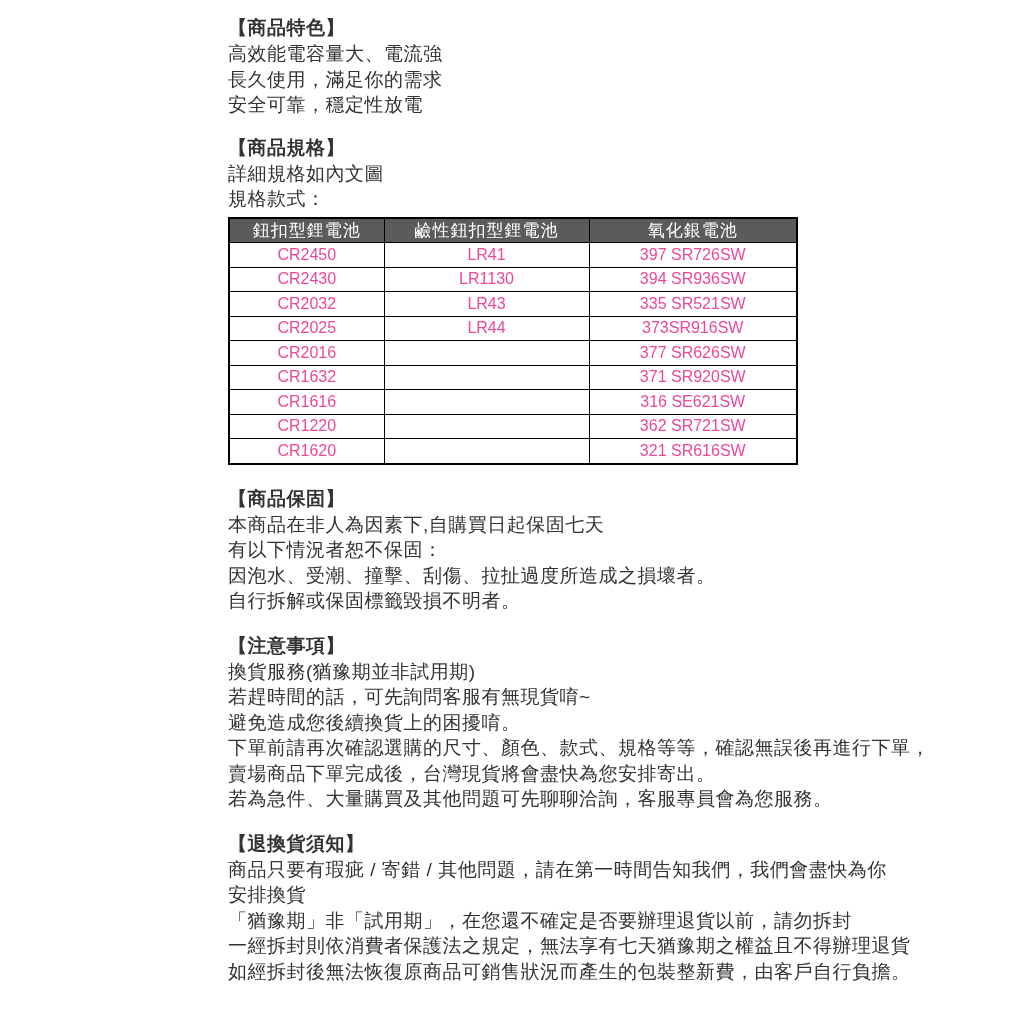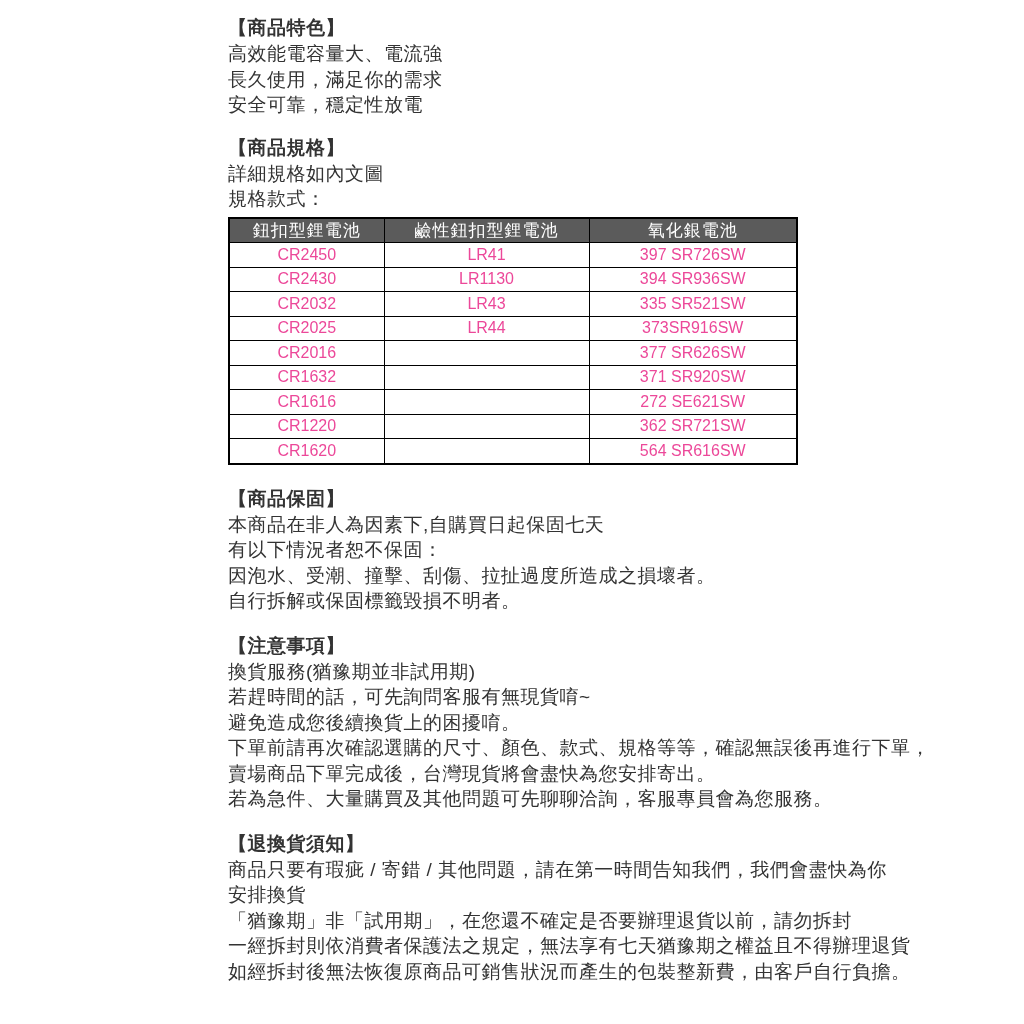--- a/index.html
+++ b/index.html
@@ -125,31 +125,31 @@
           <td>377 SR626SW</td>
         </tr>
         <tr>
           <td>CR1632</td>
           <td></td>
           <td>371 SR920SW</td>
         </tr>
         <tr>
           <td>CR1616</td>
           <td></td>
-          <td>272 SE621SW</td>
+          <td>316 SE621SW</td>
         </tr>
         <tr>
           <td>CR1220</td>
           <td></td>
           <td>362 SR721SW</td>
         </tr>
         <tr>
           <td>CR1620</td>
           <td></td>
-          <td>564 SR616SW</td>
+          <td>321 SR616SW</td>
         </tr>
       </tbody>
     </table>
   </div>
 
   <div class="sec" style="margin-top:20px;">
     <h2 class="sec-heading">【商品保固】</h2>
     <p class="line">本商品在非人為因素下,自購買日起保固七天</p>
     <p class="line">有以下情況者恕不保固：</p>
     <p class="line">因泡水、受潮、撞擊、刮傷、拉扯過度所造成之損壞者。</p>

